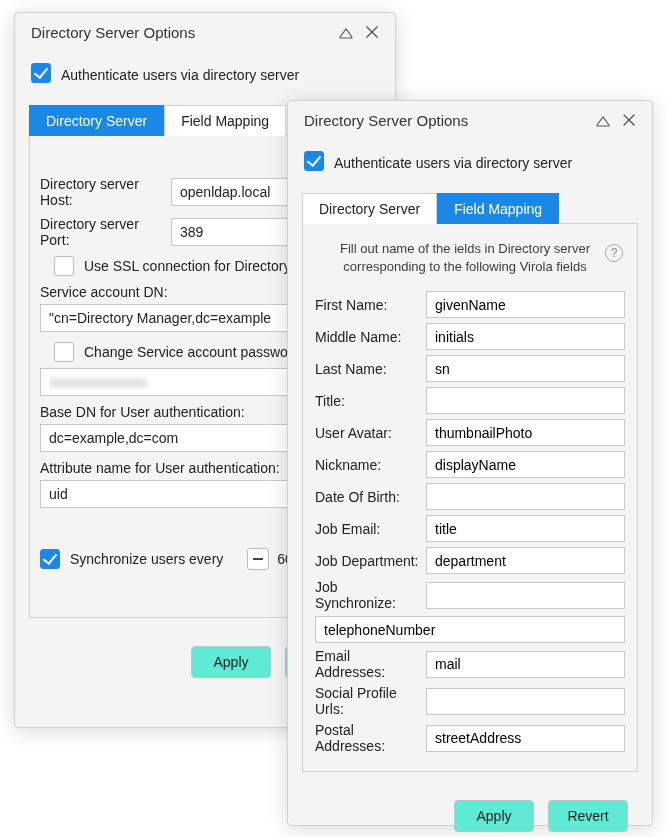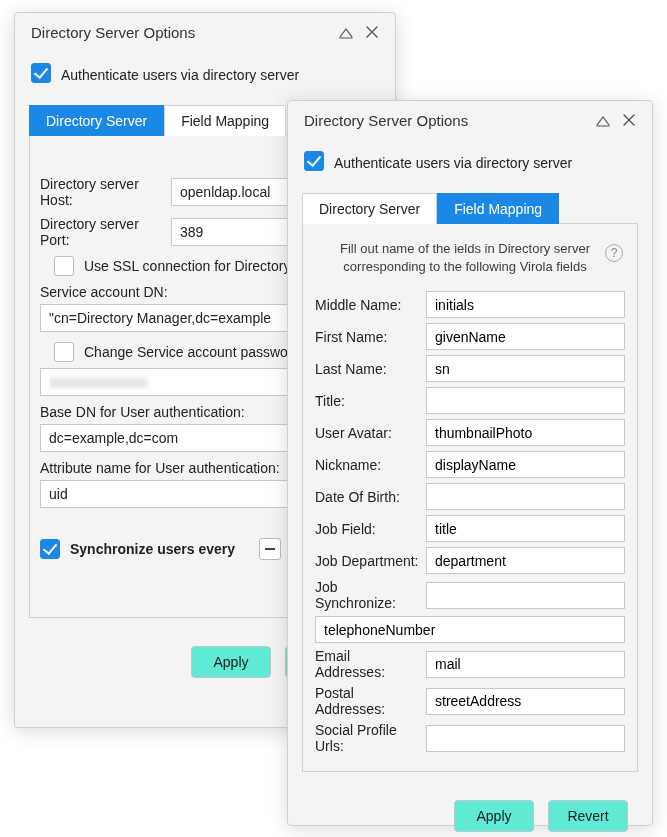--- a/index.html
+++ b/index.html
@@ -152,22 +152,21 @@
     margin: 6px 0 6px 14px;
   }
   .blur-input {
     color: transparent;
     text-shadow: 0 0 6px rgba(0,0,0,0.4);
     user-select: none;
   }
   .sync-row {
     display: flex;
     align-items: center;
-    margin-top: 30px;
-    font-weight: bold;
+    margin-top: 40px;
   }
   .stepper {
     width: 22px; height: 22px;
     border: 1px solid #bbb;
     background: #fff;
     border-radius: 3px;
     display: inline-flex;
     align-items: center; justify-content: center;
     margin: 0 8px 0 24px;
     cursor: pointer;
@@ -331,73 +330,73 @@
     <div class="tab active">Field Mapping</div>
   </div>
 
   <div class="tabpane-front">
     <div class="hint-row">
       <div class="hint-text">Fill out name of the ields in Directory server corresponding to the following Virola fields</div>
       <div class="help-circle">?</div>
     </div>
     <div id="mapping-list">
         <div class="map-row">
+          <span class="map-label">First Name:</span>
+          <input class="map-input" value="givenName" style="">
+        </div>
+        <div class="map-row">
           <span class="map-label">Middle Name:</span>
           <input class="map-input" value="initials" style="">
         </div>
         <div class="map-row">
-          <span class="map-label">First Name:</span>
-          <input class="map-input" value="givenName" style="">
-        </div>
-        <div class="map-row">
           <span class="map-label">Last Name:</span>
           <input class="map-input" value="sn" style="">
         </div>
         <div class="map-row">
           <span class="map-label">Title:</span>
           <input class="map-input" value="" style="">
         </div>
         <div class="map-row">
           <span class="map-label">User Avatar:</span>
           <input class="map-input" value="thumbnailPhoto" style="">
         </div>
         <div class="map-row">
           <span class="map-label">Nickname:</span>
           <input class="map-input" value="displayName" style="">
         </div>
         <div class="map-row">
           <span class="map-label">Date Of Birth:</span>
           <input class="map-input" value="" style="">
         </div>
         <div class="map-row">
-          <span class="map-label">Job Field:</span>
+          <span class="map-label">Job Email:</span>
           <input class="map-input" value="title" style="">
         </div>
         <div class="map-row">
           <span class="map-label">Job Department:</span>
           <input class="map-input" value="department" style="">
         </div>
         <div class="map-row">
           <span class="map-label">Job Synchronize:</span>
           <input class="map-input" value="" style="">
         </div>
         <div class="map-row">
           <input class="map-input" value="telephoneNumber" style="">
         </div>
         <div class="map-row">
           <span class="map-label">Email Addresses:</span>
           <input class="map-input" value="mail" style="">
         </div>
         <div class="map-row">
+          <span class="map-label">Social Profile Urls:</span>
+          <input class="map-input" value="" style="">
+        </div>
+        <div class="map-row">
           <span class="map-label">Postal Addresses:</span>
           <input class="map-input" value="streetAddress" style="">
-        </div>
-        <div class="map-row">
-          <span class="map-label">Social Profile Urls:</span>
-          <input class="map-input" value="" style="">
         </div>
       </div>
   </div>
 
   <div class="button-row">
     <div class="btn">Apply</div>
     <div class="btn">Revert</div>
   </div>
 </div>
 

